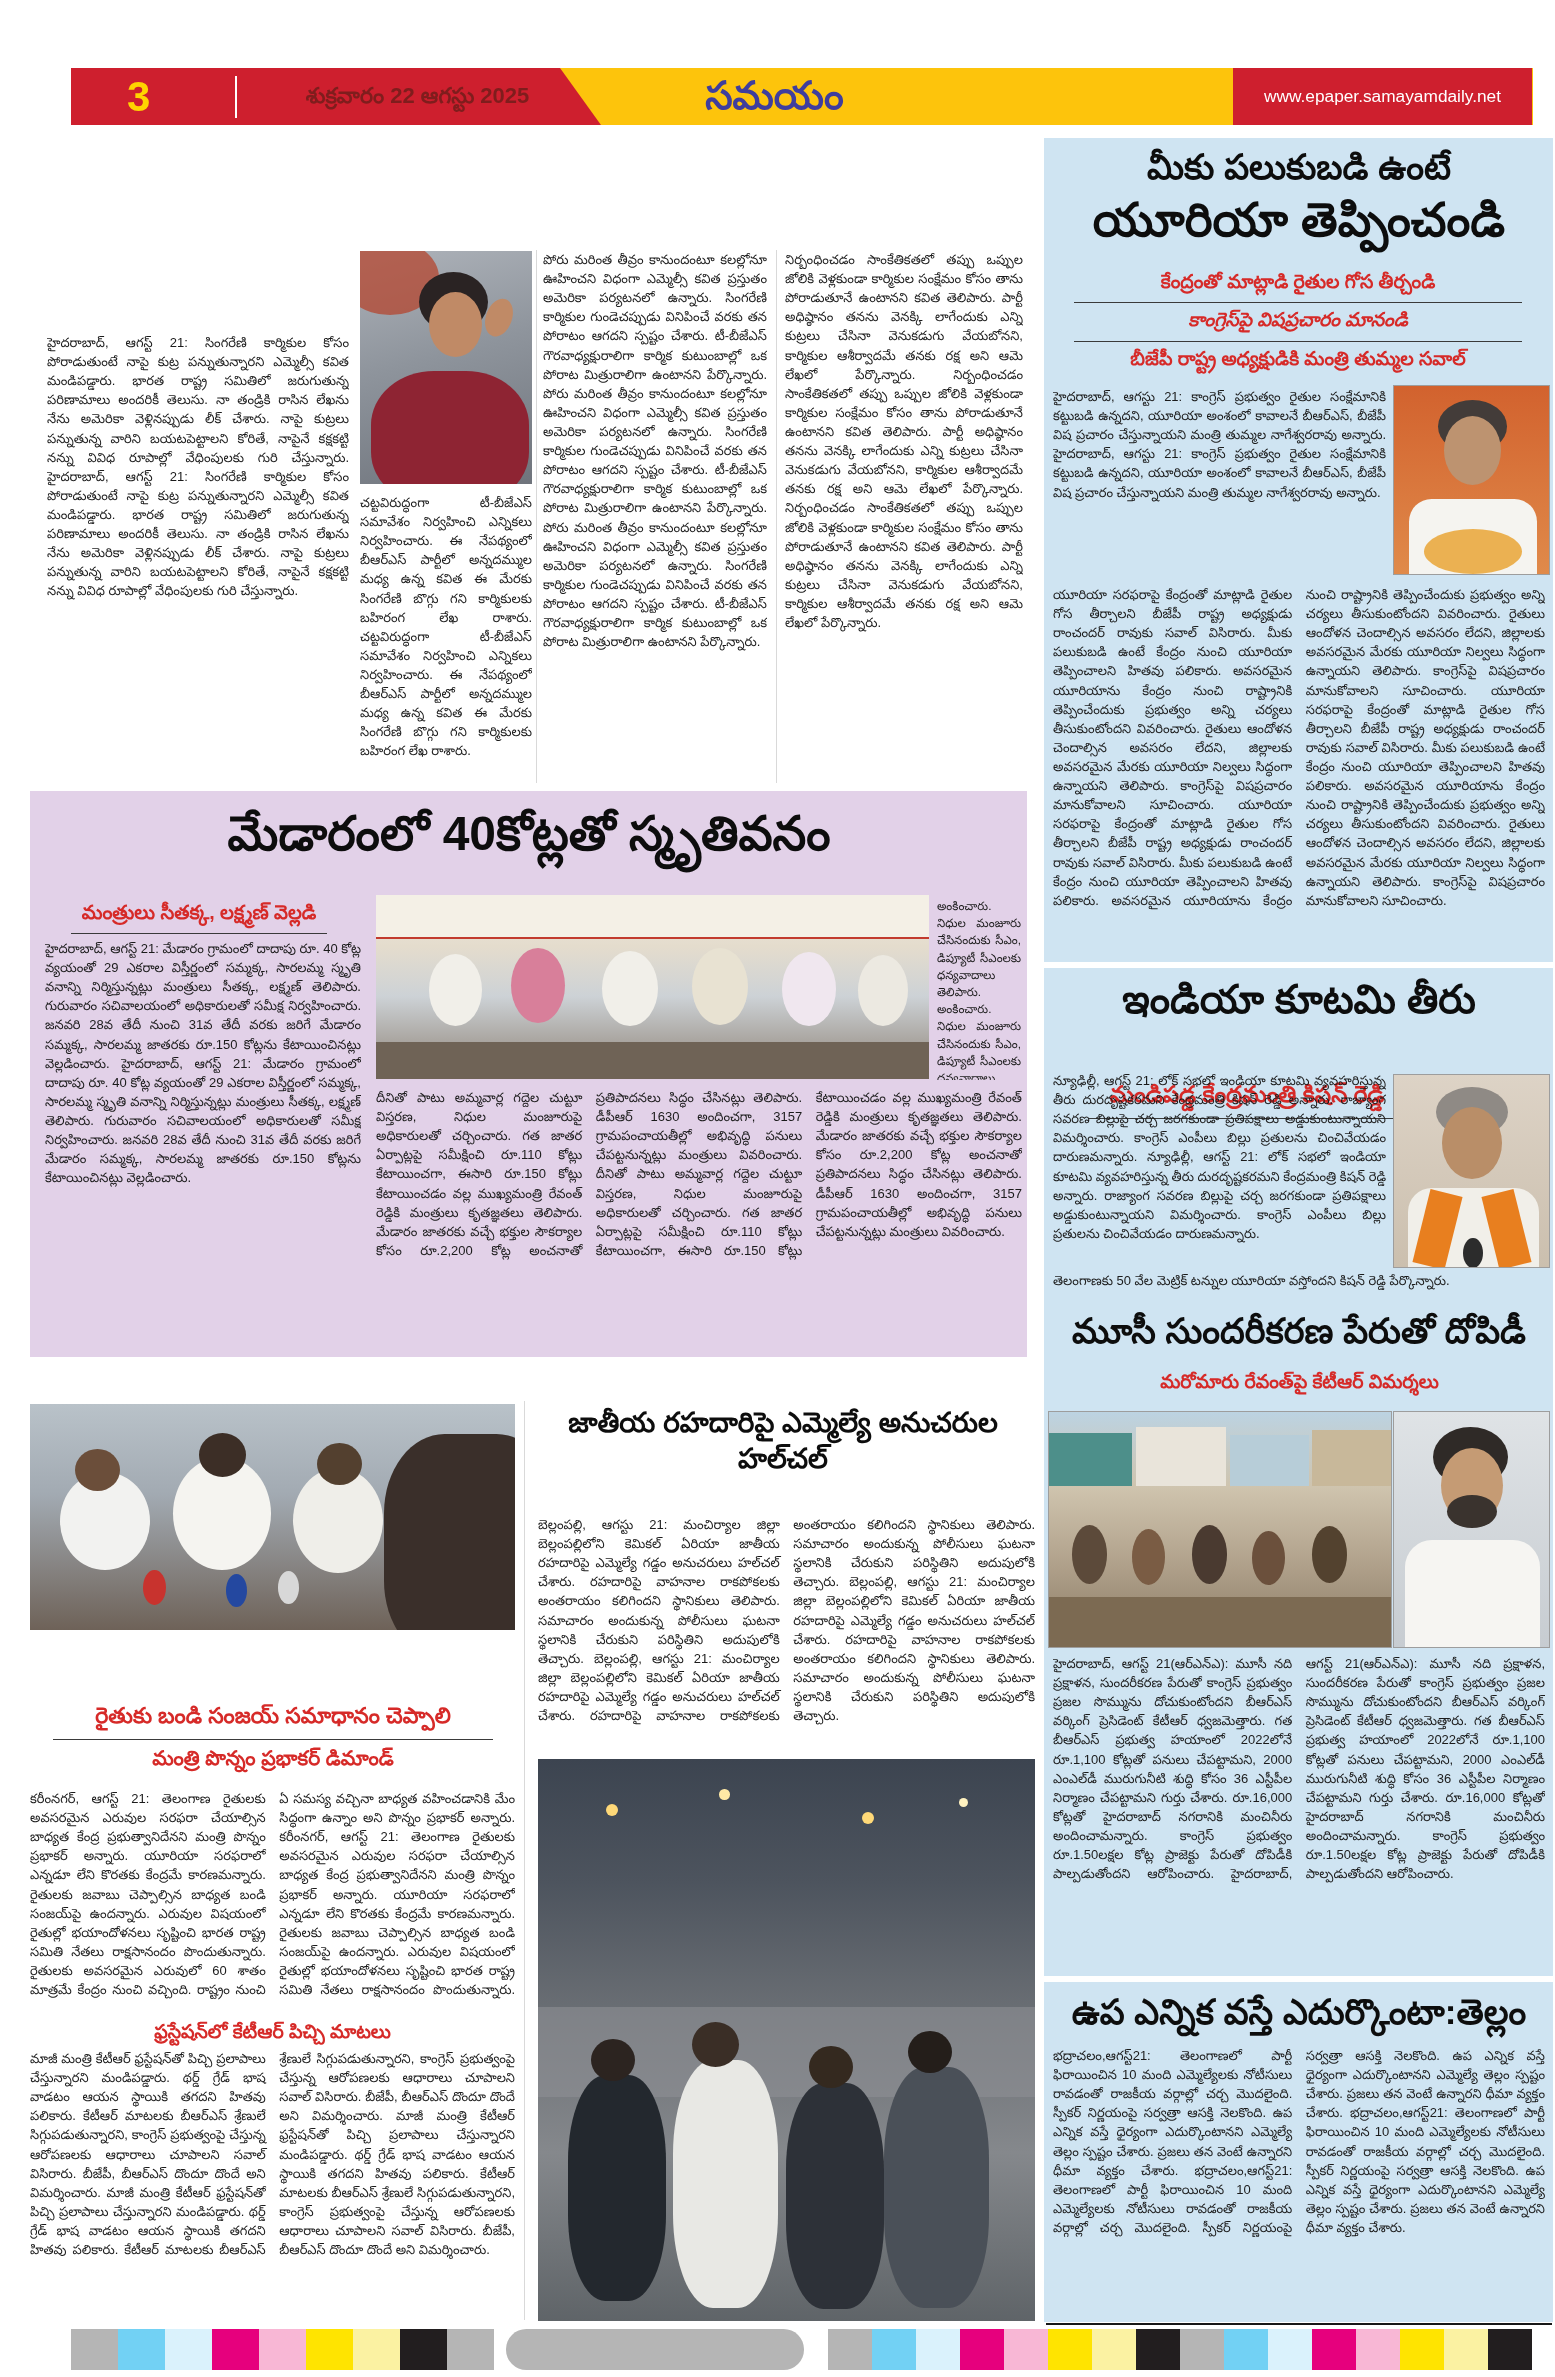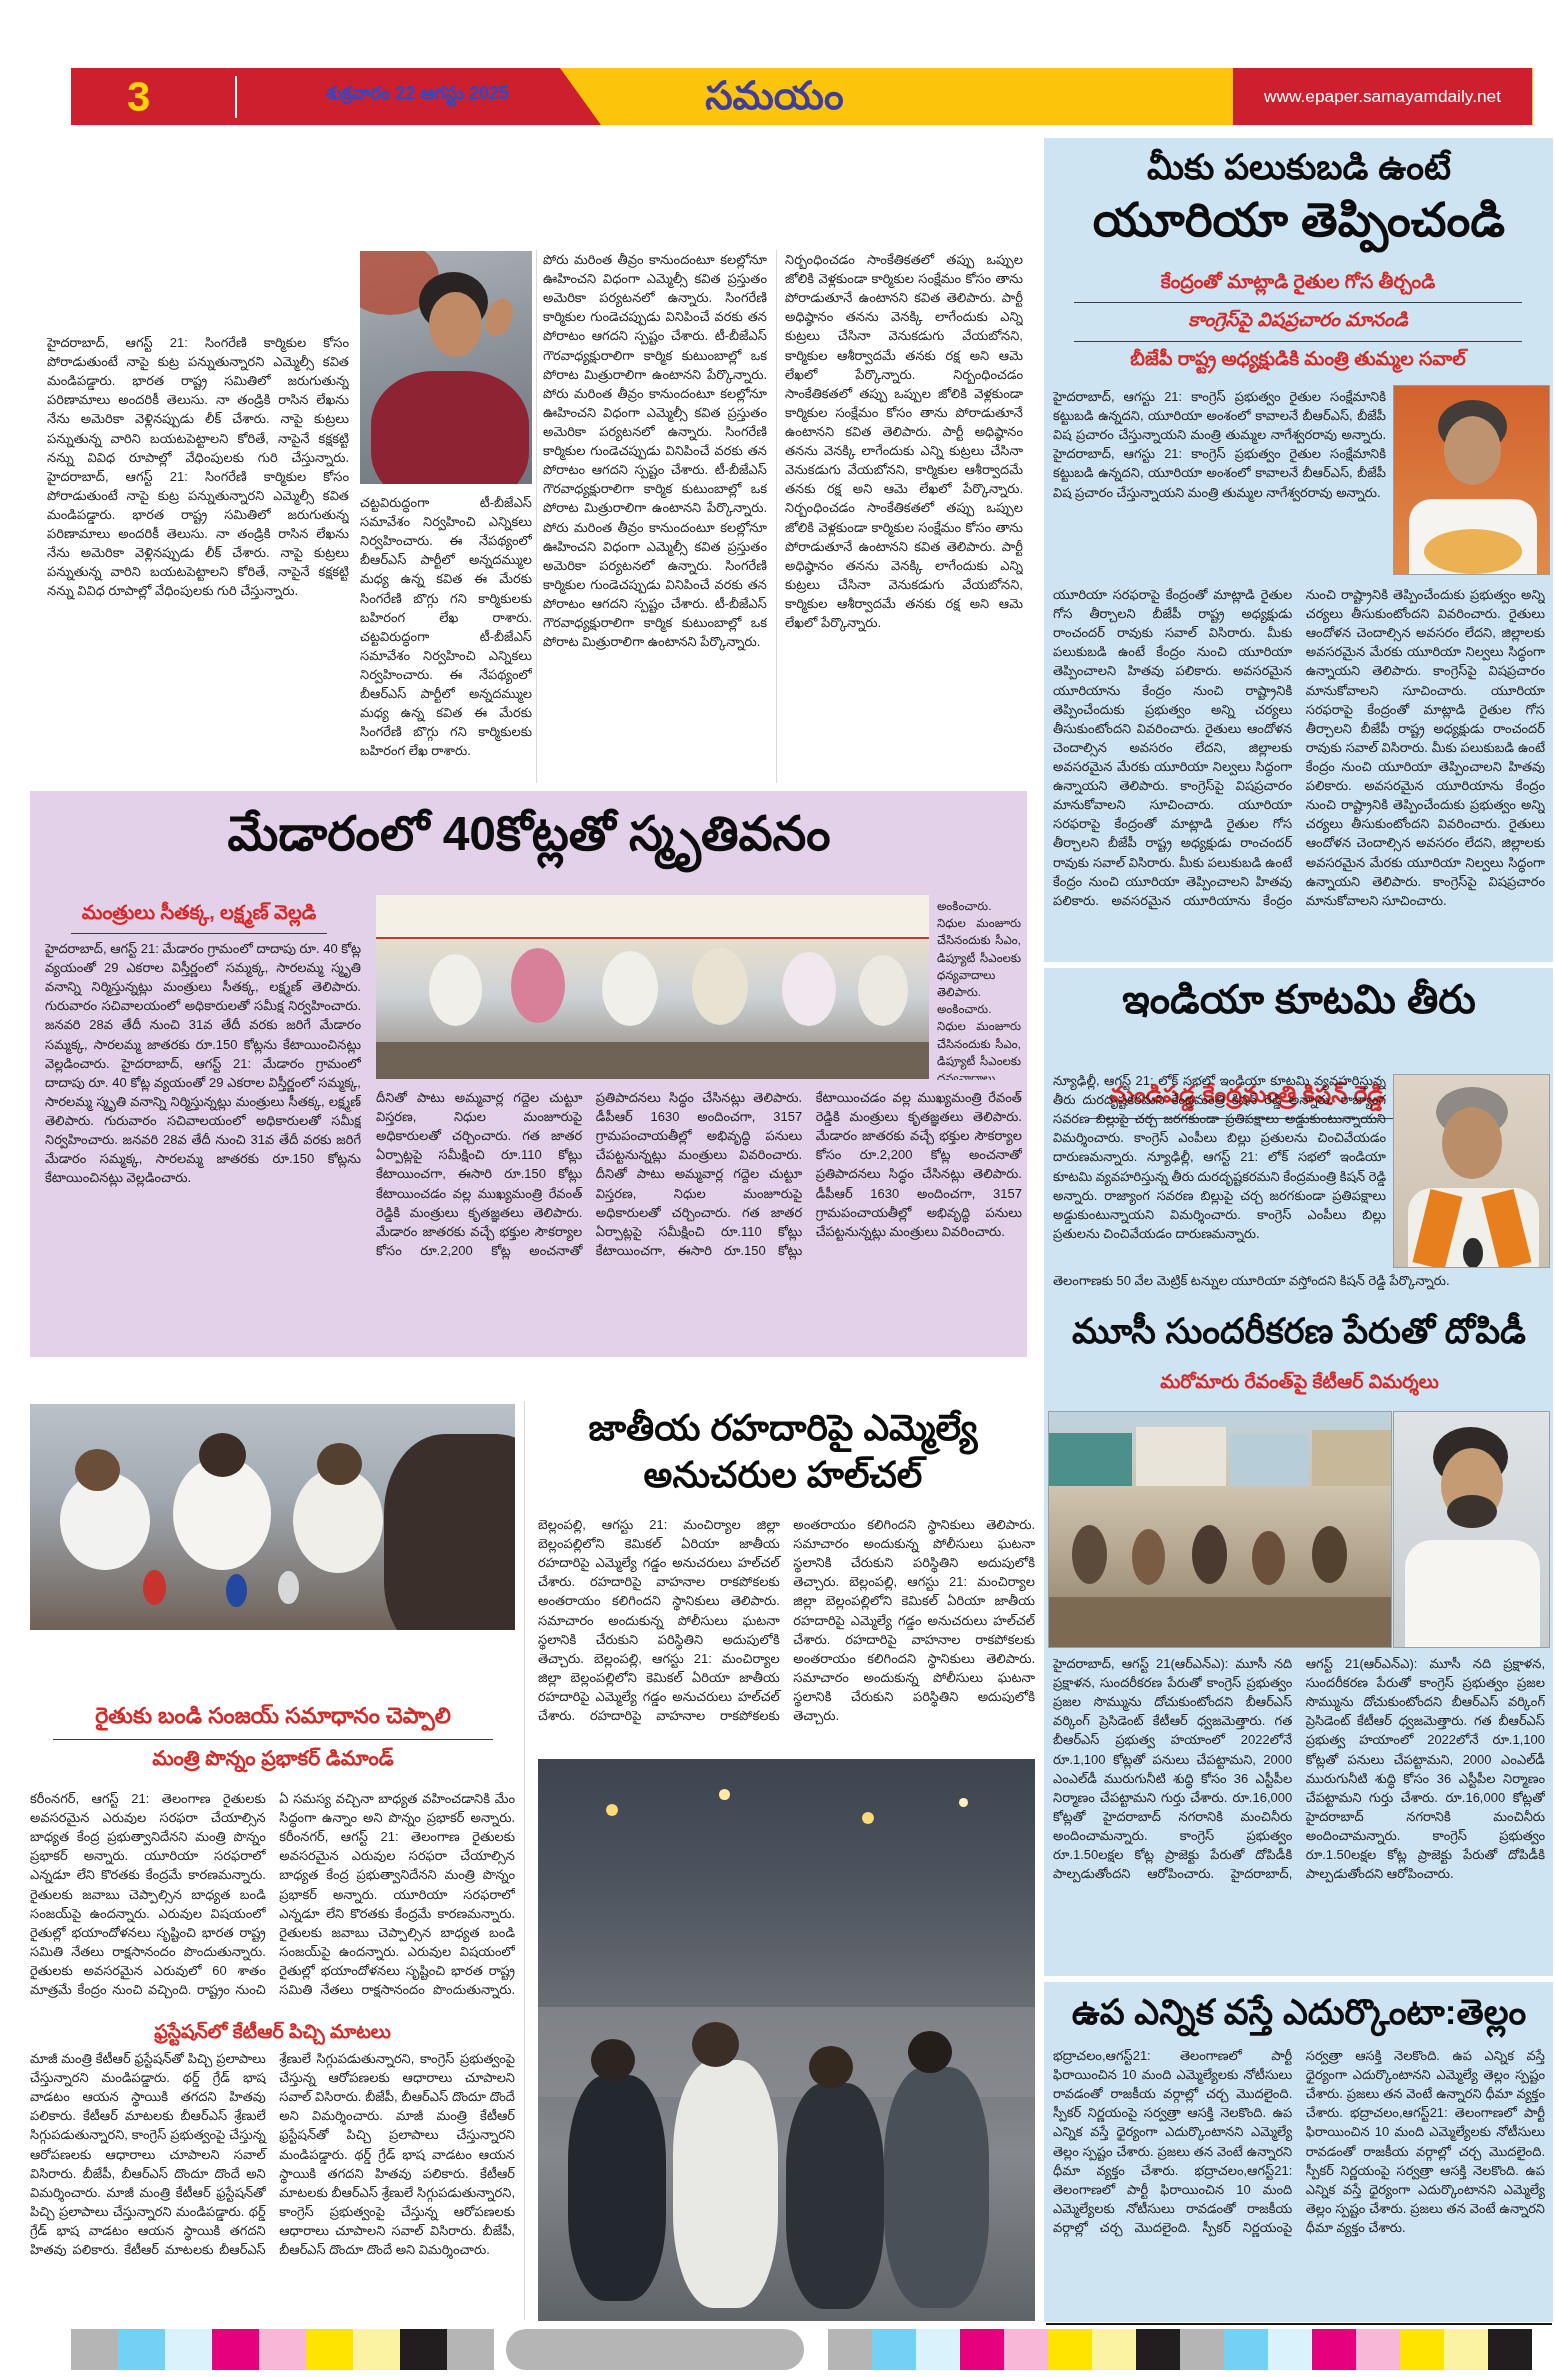--- a/index.html
+++ b/index.html
@@ -17,22 +17,22 @@
   .ph{position:absolute;overflow:hidden;}
   .blob{position:absolute;border-radius:50%;}
   .rect{position:absolute;}
   
   #bar{position:absolute;left:71px;top:68px;width:1462px;height:57px;background:#fdc40c;}
   #bar-red-left{position:absolute;left:0;top:0;width:530px;height:57px;background:#ce1f2e;
       clip-path:polygon(0 0,calc(100% - 41px) 0,100% 100%,0 100%);}
   #bar-red-right{position:absolute;left:1162px;top:0;width:299px;height:57px;background:#ce1f2e;}
   #pgnum{position:absolute;left:56px;top:4.5px;color:#ffd400;font-size:42px;font-weight:bold;}
   #pgdiv{position:absolute;left:164px;top:7.5px;width:1.5px;height:42px;background:#ffffff;}
-  #pgdate{position:absolute;left:181px;top:15px;width:331px;color:#1d4ed8;
-      font-size:18px;font-weight:bold;text-align:center;}
+  #pgdate{position:absolute;left:181px;top:15px;width:331px;color:#7f1d1d;
+      font-size:22px;font-weight:bold;text-align:center;}
   #masthead{position:absolute;left:478px;top:6px;width:451px;text-align:center;
       color:#3f3e9d;font-size:39px;font-weight:bold;}
   #website{position:absolute;left:1162px;top:18px;width:299px;text-align:center;
       color:#ffffff;font-size:17.3px;}
   
   .calgroup{position:absolute;top:2329px;height:41px;display:flex;}
   .sw{height:41px;}
   #calpill{position:absolute;left:506px;top:2329px;width:298px;height:41px;
       border-radius:20.3px;background:#b5b5b5;}
   .vline{position:absolute;width:0.8px;background:#d9d9d9;}
@@ -105,21 +105,21 @@
     <div class="blob" style="left:248px;top:167px;width:21px;height:33px;background:#d8d8d8;"></div>
   </div>
 
   <div class="abs kick krule" style="left:53px;top:1703px;width:440px;font-size:22px;">రైతుకు బండి సంజయ్ సమాధానం చెప్పాలి</div>
   <div class="abs kick" style="left:53px;top:1747px;width:440px;font-size:20.3px;">మంత్రి పొన్నం ప్రభాకర్ డిమాండ్</div>
   <div class="abs bodytxt cols2" style="left:30px;top:1789px;width:485px;height:226px;">కరీంనగర్, ఆగస్ట్ 21: తెలంగాణ రైతులకు అవసరమైన ఎరువుల సరఫరా చేయాల్సిన బాధ్యత కేంద్ర ప్రభుత్వానిదేనని మంత్రి పొన్నం ప్రభాకర్ అన్నారు. యూరియా సరఫరాలో ఎన్నడూ లేని కొరతకు కేంద్రమే కారణమన్నారు. రైతులకు జవాబు చెప్పాల్సిన బాధ్యత బండి సంజయ్‌పై ఉందన్నారు. ఎరువుల విషయంలో రైతుల్లో భయాందోళనలు సృష్టించి భారత రాష్ట్ర సమితి నేతలు రాక్షసానందం పొందుతున్నారు. రైతులకు అవసరమైన ఎరువులో 60 శాతం మాత్రమే కేంద్రం నుంచి వచ్చింది. రాష్ట్రం నుంచి ఏ సమస్య వచ్చినా బాధ్యత వహించడానికి మేం సిద్ధంగా ఉన్నాం అని పొన్నం ప్రభాకర్ అన్నారు. కరీంనగర్, ఆగస్ట్ 21: తెలంగాణ రైతులకు అవసరమైన ఎరువుల సరఫరా చేయాల్సిన బాధ్యత కేంద్ర ప్రభుత్వానిదేనని మంత్రి పొన్నం ప్రభాకర్ అన్నారు. యూరియా సరఫరాలో ఎన్నడూ లేని కొరతకు కేంద్రమే కారణమన్నారు. రైతులకు జవాబు చెప్పాల్సిన బాధ్యత బండి సంజయ్‌పై ఉందన్నారు. ఎరువుల విషయంలో రైతుల్లో భయాందోళనలు సృష్టించి భారత రాష్ట్ర సమితి నేతలు రాక్షసానందం పొందుతున్నారు. రైతులకు అవసరమైన ఎరువులో 60 శాతం మాత్రమే కేంద్రం నుంచి వచ్చింది. రాష్ట్రం నుంచి ఏ సమస్య వచ్చినా బాధ్యత వహించడానికి మేం సిద్ధంగా ఉన్నాం అని పొన్నం ప్రభాకర్ అన్నారు.</div>
   <div class="abs kick" style="left:30px;top:2021px;width:485px;font-size:19px;">ఫ్రస్టేషన్‌లో కేటీఆర్ పిచ్చి మాటలు</div>
   <div class="abs bodytxt cols2" style="left:30px;top:2049px;width:485px;height:268px;">మాజీ మంత్రి కేటీఆర్ ఫ్రస్టేషన్‌తో పిచ్చి ప్రలాపాలు చేస్తున్నారని మండిపడ్డారు. థర్డ్ గ్రేడ్ భాష వాడటం ఆయన స్థాయికి తగదని హితవు పలికారు. కేటీఆర్ మాటలకు బీఆర్ఎస్ శ్రేణులే సిగ్గుపడుతున్నారని, కాంగ్రెస్ ప్రభుత్వంపై చేస్తున్న ఆరోపణలకు ఆధారాలు చూపాలని సవాల్ విసిరారు. బీజేపీ, బీఆర్ఎస్ దొందూ దొందే అని విమర్శించారు. మాజీ మంత్రి కేటీఆర్ ఫ్రస్టేషన్‌తో పిచ్చి ప్రలాపాలు చేస్తున్నారని మండిపడ్డారు. థర్డ్ గ్రేడ్ భాష వాడటం ఆయన స్థాయికి తగదని హితవు పలికారు. కేటీఆర్ మాటలకు బీఆర్ఎస్ శ్రేణులే సిగ్గుపడుతున్నారని, కాంగ్రెస్ ప్రభుత్వంపై చేస్తున్న ఆరోపణలకు ఆధారాలు చూపాలని సవాల్ విసిరారు. బీజేపీ, బీఆర్ఎస్ దొందూ దొందే అని విమర్శించారు. మాజీ మంత్రి కేటీఆర్ ఫ్రస్టేషన్‌తో పిచ్చి ప్రలాపాలు చేస్తున్నారని మండిపడ్డారు. థర్డ్ గ్రేడ్ భాష వాడటం ఆయన స్థాయికి తగదని హితవు పలికారు. కేటీఆర్ మాటలకు బీఆర్ఎస్ శ్రేణులే సిగ్గుపడుతున్నారని, కాంగ్రెస్ ప్రభుత్వంపై చేస్తున్న ఆరోపణలకు ఆధారాలు చూపాలని సవాల్ విసిరారు. బీజేపీ, బీఆర్ఎస్ దొందూ దొందే అని విమర్శించారు.</div>
 
   <div class="vline" style="left:524px;top:1401px;height:919px;"></div>
-  <div class="abs hl" style="left:530px;top:1405px;width:506px;height:105px;font-size:36px;line-height:1.3;">జాతీయ రహదారిపై ఎమ్మెల్యే అనుచరుల హల్‌చల్</div>
+  <div class="abs hl" style="left:530px;top:1405px;width:506px;height:105px;font-size:28px;line-height:1.3;">జాతీయ రహదారిపై ఎమ్మెల్యే అనుచరుల హల్‌చల్</div>
   <div class="abs bodytxt cols2" style="left:538px;top:1515px;width:497px;height:235px;">బెల్లంపల్లి, ఆగస్టు 21: మంచిర్యాల జిల్లా బెల్లంపల్లిలోని కెమికల్ ఏరియా జాతీయ రహదారిపై ఎమ్మెల్యే గడ్డం అనుచరులు హల్‌చల్ చేశారు. రహదారిపై వాహనాల రాకపోకలకు అంతరాయం కలిగిందని స్థానికులు తెలిపారు. సమాచారం అందుకున్న పోలీసులు ఘటనా స్థలానికి చేరుకుని పరిస్థితిని అదుపులోకి తెచ్చారు. బెల్లంపల్లి, ఆగస్టు 21: మంచిర్యాల జిల్లా బెల్లంపల్లిలోని కెమికల్ ఏరియా జాతీయ రహదారిపై ఎమ్మెల్యే గడ్డం అనుచరులు హల్‌చల్ చేశారు. రహదారిపై వాహనాల రాకపోకలకు అంతరాయం కలిగిందని స్థానికులు తెలిపారు. సమాచారం అందుకున్న పోలీసులు ఘటనా స్థలానికి చేరుకుని పరిస్థితిని అదుపులోకి తెచ్చారు. బెల్లంపల్లి, ఆగస్టు 21: మంచిర్యాల జిల్లా బెల్లంపల్లిలోని కెమికల్ ఏరియా జాతీయ రహదారిపై ఎమ్మెల్యే గడ్డం అనుచరులు హల్‌చల్ చేశారు. రహదారిపై వాహనాల రాకపోకలకు అంతరాయం కలిగిందని స్థానికులు తెలిపారు. సమాచారం అందుకున్న పోలీసులు ఘటనా స్థలానికి చేరుకుని పరిస్థితిని అదుపులోకి తెచ్చారు.</div>
 
   <div class="ph" style="left:538px;top:1759px;width:497px;height:562px;
        background:linear-gradient(180deg,#3c4450 0%,#4d545e 22%,#6e7277 48%,#85888c 70%,#5f6468 100%);">
     <div class="blob" style="left:68px;top:45px;width:12px;height:12px;background:#ffd978;"></div>
     <div class="blob" style="left:181px;top:30px;width:10.5px;height:10.5px;background:#ffe9a5;"></div>
     <div class="blob" style="left:324px;top:53px;width:12px;height:12px;background:#ffd978;"></div>
     <div class="blob" style="left:421px;top:39px;width:9px;height:9px;background:#fff2c0;"></div>
     <div class="rect" style="left:0;top:248px;width:497px;height:90px;background:#8d9094;opacity:.6;"></div>
     <div class="blob" style="left:30px;top:316px;width:98px;height:226px;background:#23282e;border-radius:38%;"></div>

